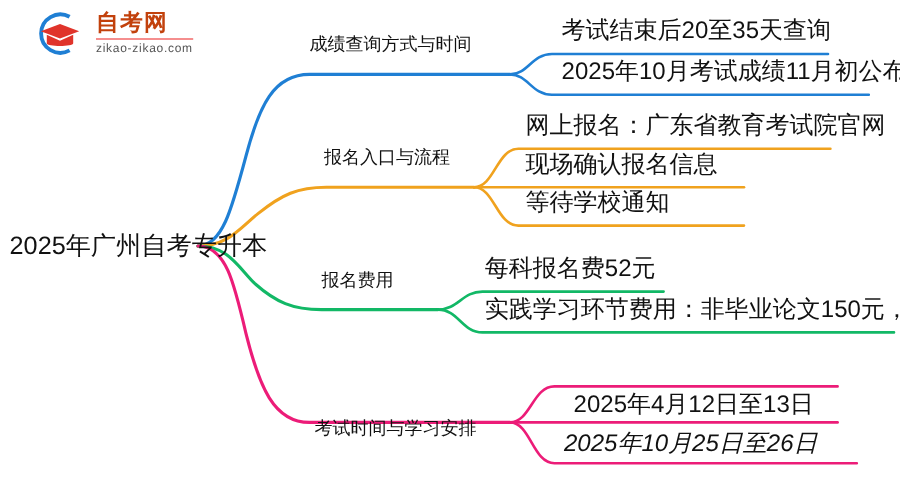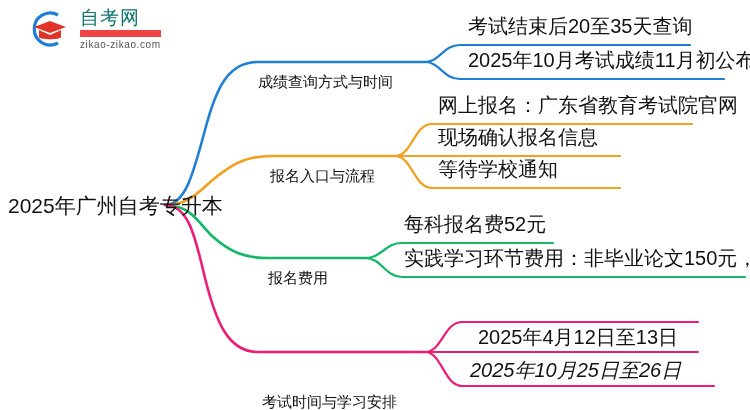--- a/index.html
+++ b/index.html
@@ -46,25 +46,25 @@
   }
   .logo-mark svg { display: block; }
   .logo-text {
     display: flex;
     flex-direction: column;
     justify-content: center;
     line-height: 1;
   }
   .logo-title {
     font-size: 19px;
-    font-weight: normal;
-    color: #0f766e;
+    font-weight: bold;
+    color: #c2410c;
     letter-spacing: 1px;
     padding-bottom: 3px;
-    border-bottom: 7px solid #ef4444;
+    border-bottom: 1px solid #ef4444;
   }
   .logo-sub {
     font-size: 10px;
     color: #555555;
     letter-spacing: 0.6px;
     padding-top: 3px;
   }
 
   
   .node {
@@ -73,21 +73,20 @@
     color: #111111;
     line-height: 1;
   }
   .node-root {
     font-size: 21px;
     left: 8px;
     top: 195px;
   }
   .node-l1 {
     font-size: 15px;
-    margin-top: 44px;
   }
   .node-l2 {
     font-size: 20px;
   }
 </style>
 </head>
 <body>
 
 <div id="canvas">
 

